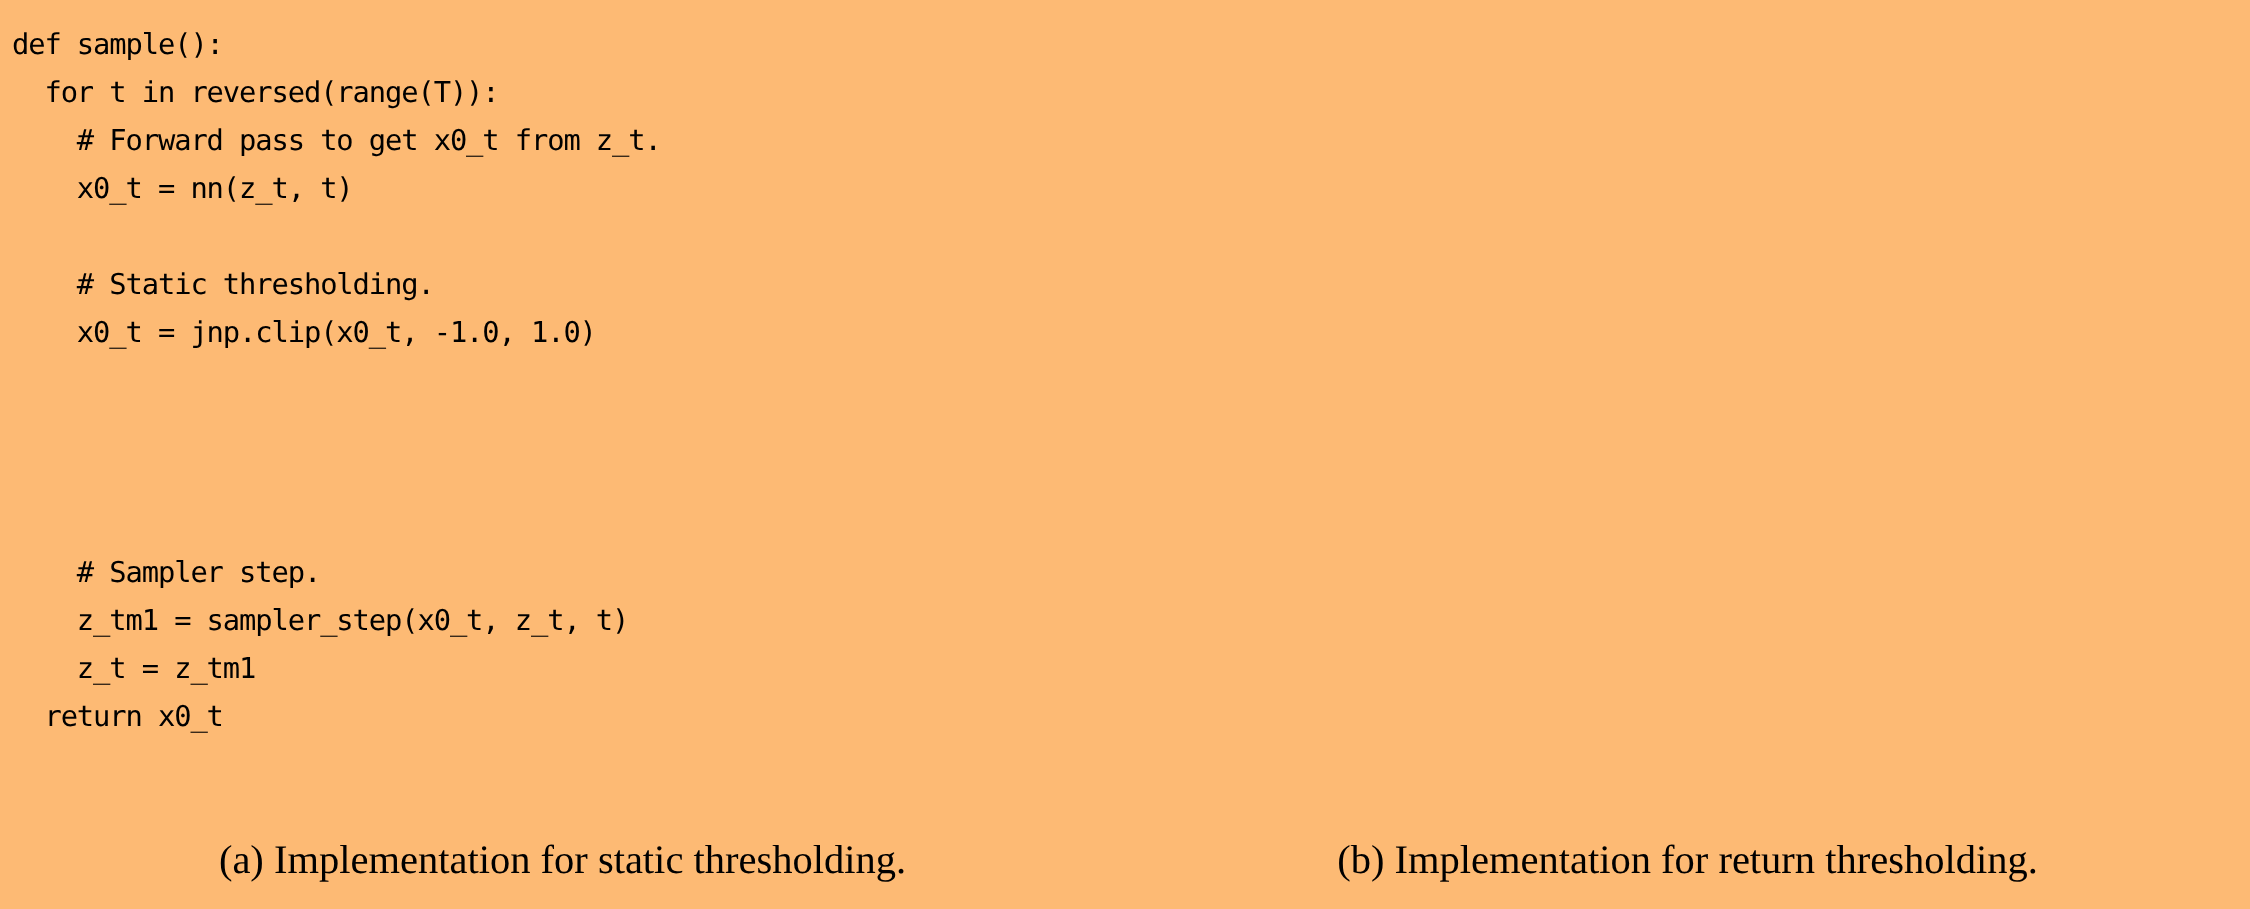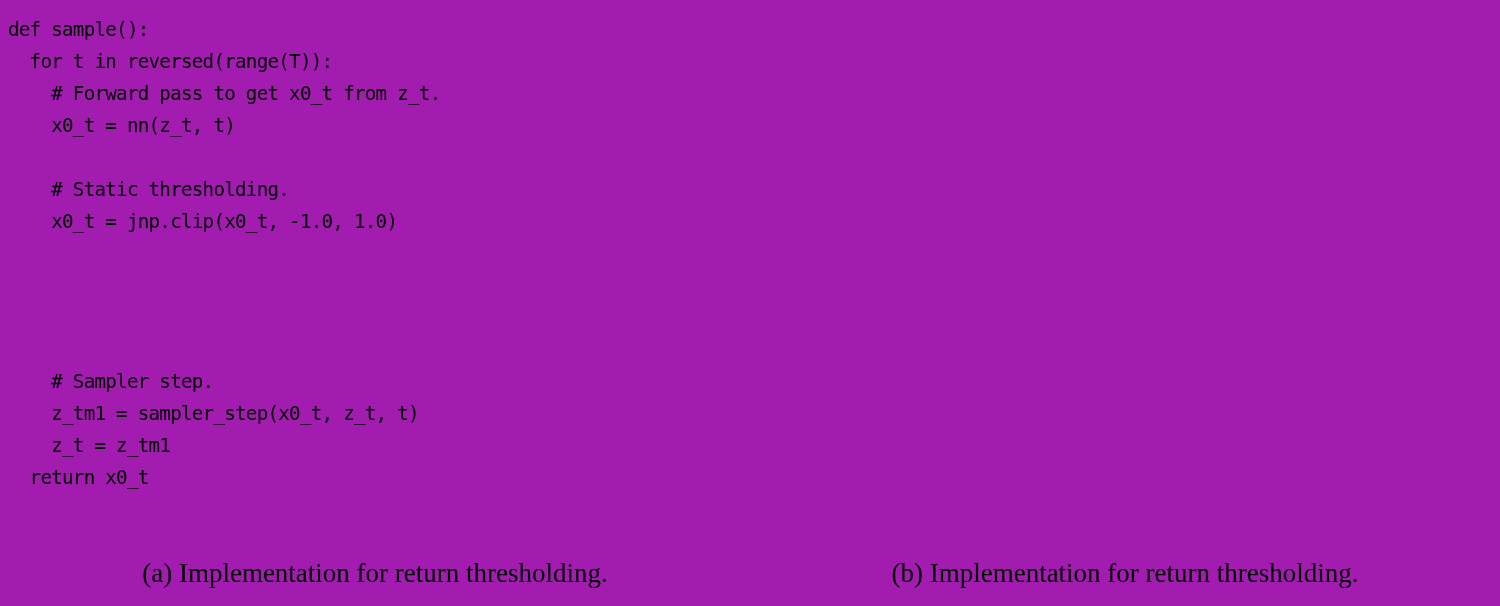--- a/index.html
+++ b/index.html
@@ -13,21 +13,21 @@
     height: 606px;
     overflow: hidden;
     font-family: "Liberation Serif", "DejaVu Serif", serif;
     color: #000000;
   }
 
   .figure {
     position: relative;
     width: 1500px;
     height: 606px;
-    background: #a21caf;
+    background: #fdba74;
   }
 
   .subfigure {
     position: absolute;
     top: 0;
     width: 750px;
     height: 606px;
   }
 
   #subfigure-a { left: 0; }
@@ -71,21 +71,21 @@
   #caption-a { left: 0; }
   #caption-b { left: 0; }
 </style>
 </head>
 <body>
 
 <div class="figure">
 
   <div class="subfigure" id="subfigure-a">
     <pre class="code-listing" id="code-listing-a"><span class="code-line">def sample():</span><span class="code-line">  for t in reversed(range(T)):</span><span class="code-line">    # Forward pass to get x0_t from z_t.</span><span class="code-line">    x0_t = nn(z_t, t)</span><span class="code-line">&nbsp;</span><span class="code-line">    # Static thresholding.</span><span class="code-line">    x0_t = jnp.clip(x0_t, -1.0, 1.0)</span><span class="code-line">&nbsp;</span><span class="code-line">&nbsp;</span><span class="code-line">&nbsp;</span><span class="code-line">&nbsp;</span><span class="code-line">    # Sampler step.</span><span class="code-line">    z_tm1 = sampler_step(x0_t, z_t, t)</span><span class="code-line">    z_t = z_tm1</span><span class="code-line">  return x0_t</span></pre>
-    <div class="caption" id="caption-a">(a) Implementation for return thresholding.</div>
+    <div class="caption" id="caption-a">(a) Implementation for static thresholding.</div>
   </div>
 
   <div class="subfigure" id="subfigure-b">
 
     <div class="caption" id="caption-b">(b) Implementation for return thresholding.</div>
   </div>
 
 </div>
 
 </body></html>

